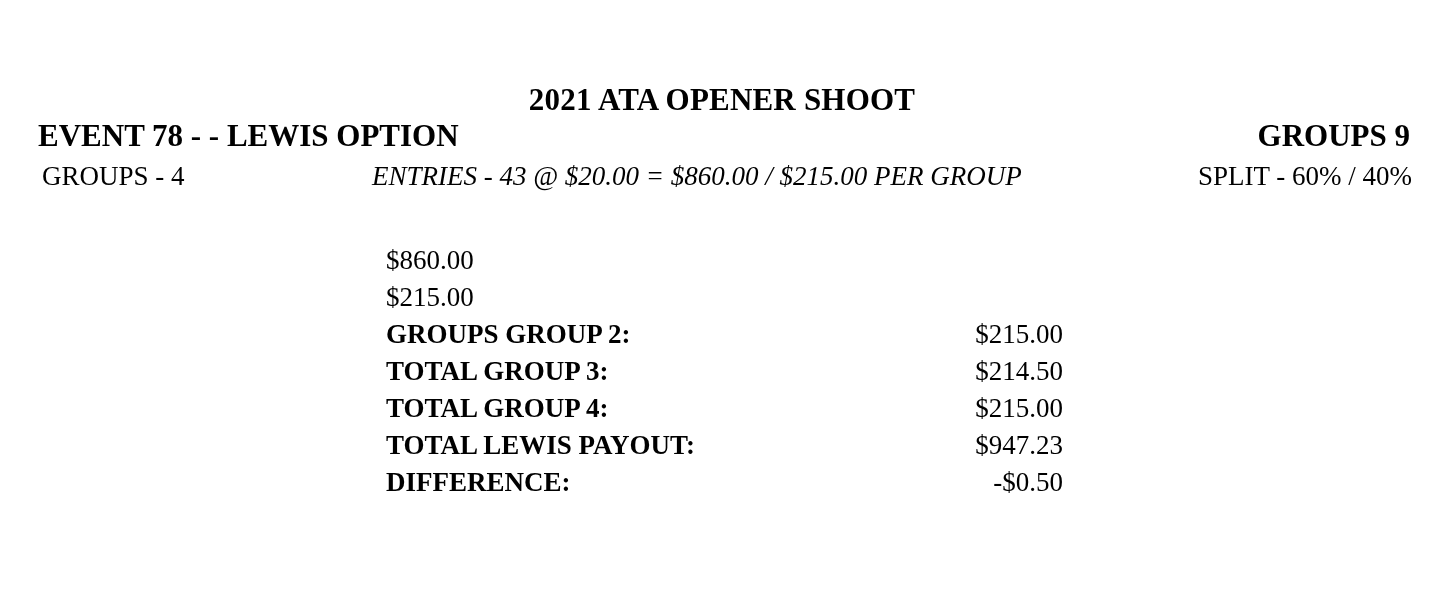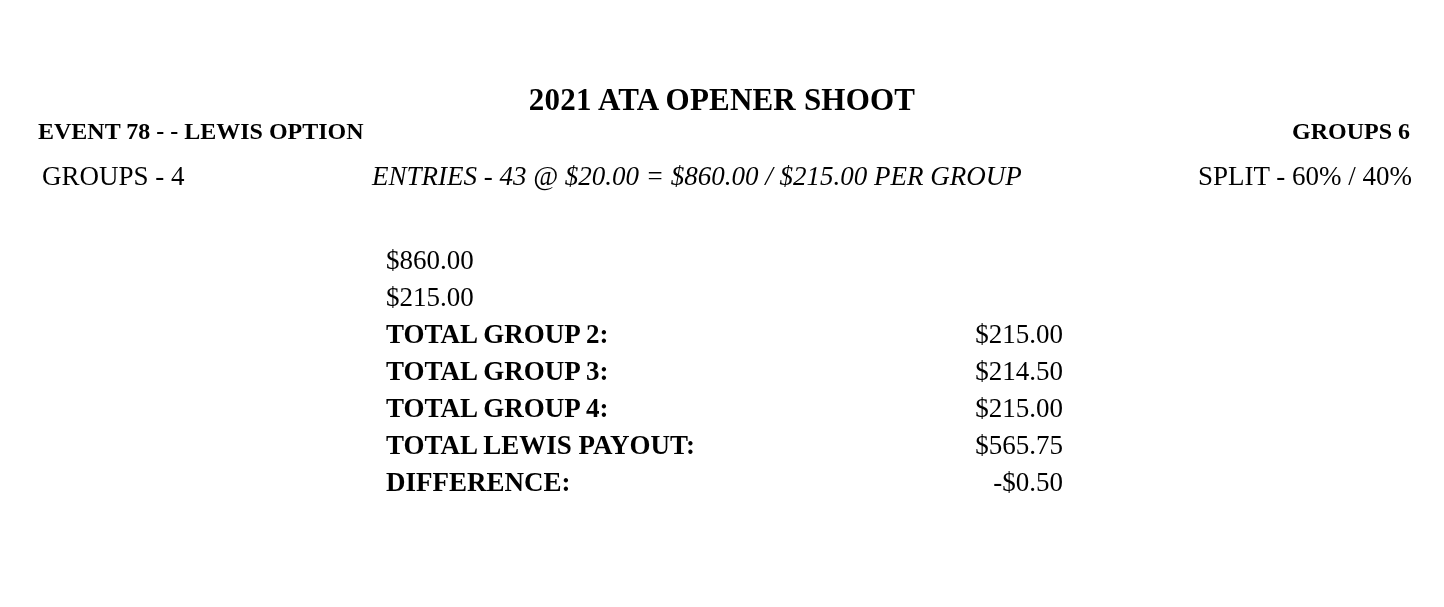--- a/index.html
+++ b/index.html
@@ -31,21 +31,21 @@
     line-height: 1.2;
     letter-spacing: 0.2px;
   }
   .event-line {
     position: absolute;
     top: 117px;
     left: 0;
     width: 100%;
     height: 36px;
     font-weight: bold;
-    font-size: 24px;
+    font-size: 31px;
     line-height: 1.2;
   }
   .event-line .left {
     position: absolute;
     left: 38px;
     top: 0;
   }
   .event-line .right {
     position: absolute;
     right: 34px;
@@ -102,51 +102,51 @@
 </style>
 </head>
 <body>
 
 <div class="page">
 
   <div class="doc-title">2021 ATA OPENER SHOOT</div>
 
   <div class="event-line">
     <span class="left">EVENT 78 - - LEWIS OPTION</span>
-    <span class="right">GROUPS 6</span>
+    <span class="right">GROUPS 9</span>
   </div>
 
   <div class="info-line">
     <span class="left">GROUPS - 4</span>
     <span class="mid">ENTRIES - 43 @ $20.00 = $860.00 / $215.00 PER GROUP</span>
     <span class="right">SPLIT - 60% / 40%</span>
   </div>
 
   <div class="totals">
     <div class="row">
       <span class="value">$860.00</span>
     </div>
     <div class="row">
       <span class="value">$215.00</span>
     </div>
     <div class="row">
-      <span class="label">TOTAL GROUP 2:</span>
+      <span class="label">GROUPS GROUP 2:</span>
       <span class="value">$215.00</span>
     </div>
     <div class="row">
       <span class="label">TOTAL GROUP 3:</span>
       <span class="value">$214.50</span>
     </div>
     <div class="row">
       <span class="label">TOTAL GROUP 4:</span>
       <span class="value">$215.00</span>
     </div>
     <div class="row">
       <span class="label">TOTAL LEWIS PAYOUT:</span>
-      <span class="value">$565.75</span>
+      <span class="value">$947.23</span>
     </div>
     <div class="row">
       <span class="label">DIFFERENCE:</span>
       <span class="value">-$0.50</span>
     </div>
   </div>
 
 </div>
 
 </body></html>

